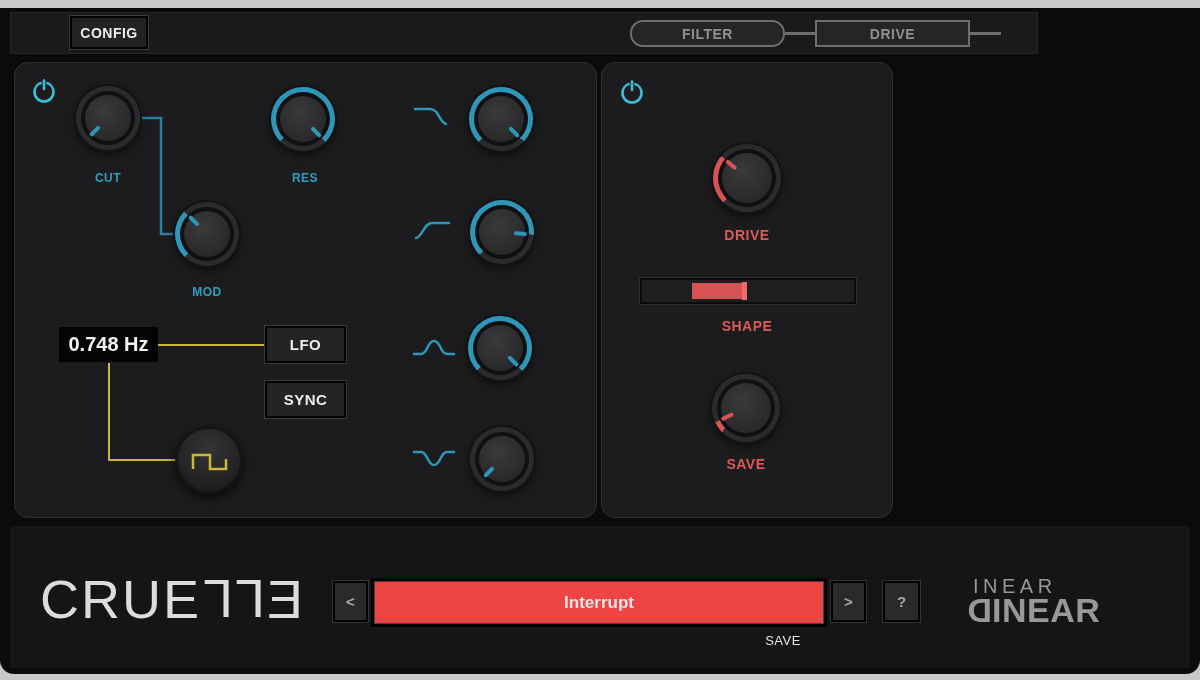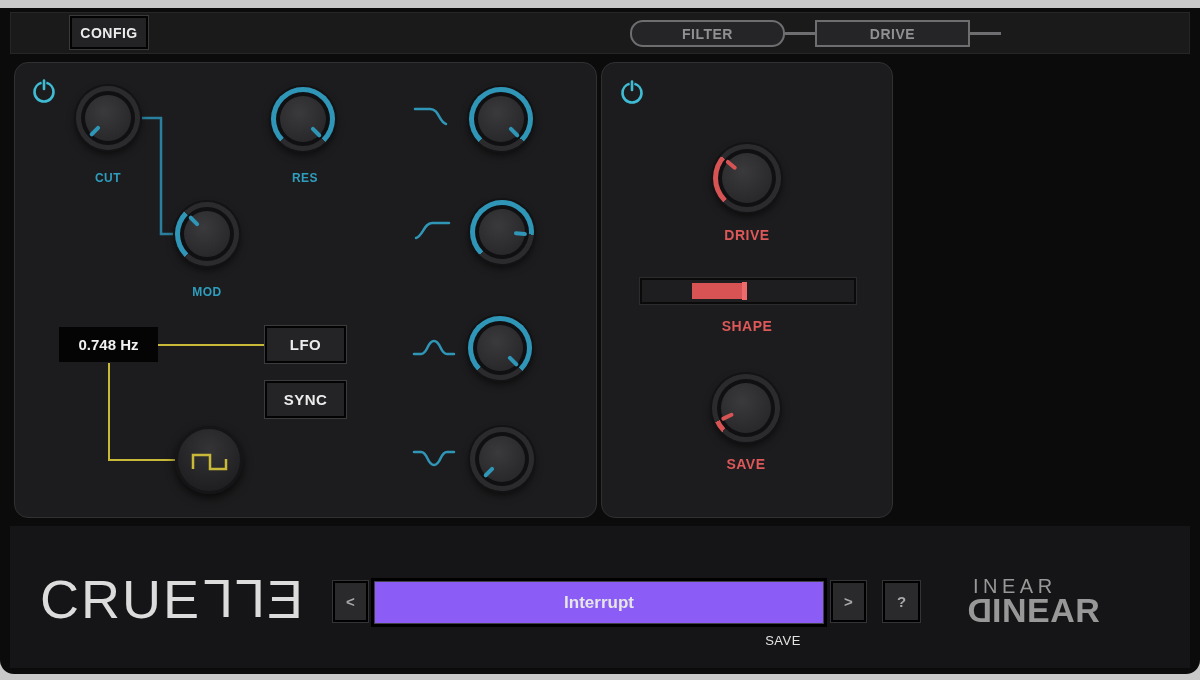--- a/index.html
+++ b/index.html
@@ -1,21 +1,21 @@
 <!DOCTYPE html>
 <html><head>
 <meta charset="utf-8">
 <style>
   html,body{margin:0;padding:0;width:1200px;height:680px;overflow:hidden;background:#c9c9c9;
     font-family:"Liberation Sans",sans-serif;-webkit-font-smoothing:antialiased;}
   .abs{position:absolute;}
   #window{position:absolute;left:0;top:8px;width:1200px;height:666px;background:#0b0b0c;
     border-radius:0 0 14px 14px;}
   
-  #topbar{position:absolute;left:10px;top:4px;width:1180px;height:42px;background:#1a1a1b;
+  #topbar{position:absolute;left:10px;top:4px;width:1028px;height:42px;background:#1a1a1b;
     border:1px solid #262627;box-sizing:border-box;}
   .cfg-btn{position:absolute;background:#232326;border:2px solid #030303;box-shadow:0 0 0 1px #3a3a3c;
     color:#ececec;font-size:14px;font-weight:bold;letter-spacing:.5px;display:flex;align-items:center;justify-content:center;}
   .nav-btn{position:absolute;background:#252528;border:2px solid #6e6e70;box-sizing:border-box;
     color:#909092;font-size:14px;font-weight:bold;letter-spacing:.5px;display:flex;align-items:center;justify-content:center;}
   .nav-line{position:absolute;height:3px;background:#6e6e70;}
   
   .panel{position:absolute;background:#1c1c1e;border:1px solid #303032;border-radius:14px;box-sizing:border-box;}
   
   .knob{position:absolute;border-radius:50%;}
@@ -26,41 +26,41 @@
   .kptr{position:absolute;inset:0;}
   .kptr i{position:absolute;left:calc(50% - 2px);top:7px;width:4px;height:13px;border-radius:2px;display:block;}
   .klabel{position:absolute;transform:translate(-50%,-50%);font-weight:bold;font-size:12px;
     letter-spacing:.5px;white-space:nowrap;}
   .c-cyan{color:#2f9dbd;} .c-red{color:#dd5858;} .c-purple{color:#8d42da;}
   
   .wave-knob{position:absolute;border-radius:50%;background:radial-gradient(circle at 50% 32%,#343437,#1f1f22 78%);
     border:3px solid #151517;box-sizing:border-box;box-shadow:0 4px 10px rgba(0,0,0,.7);
     display:flex;align-items:center;justify-content:center;}
   
-  .hz-box{position:absolute;background:#040404;color:#f2f2f2;font-weight:bold;font-size:15px;
+  .hz-box{position:absolute;background:#040404;color:#f2f2f2;font-weight:bold;font-size:20px;
     display:flex;align-items:center;justify-content:center;}
   .sq-btn{position:absolute;background:#242427;border:2px solid #030303;box-shadow:0 0 0 1px #3b3b3d;
     color:#ececec;font-weight:bold;font-size:15px;letter-spacing:.5px;
     display:flex;align-items:center;justify-content:center;}
   
   .slider-track{position:absolute;background:#1e1e20;border:2px solid #0a0a0b;box-shadow:0 0 0 1px #2c2c2e;
     box-sizing:border-box;}
   .slider-fill{position:absolute;top:3px;bottom:3px;}
   .slider-handle{position:absolute;top:2px;bottom:2px;}
   
   .pg-rect{position:absolute;}
   
   #footer{position:absolute;left:10px;top:518px;width:1180px;height:142px;background:#151517;}
   .logo{position:absolute;color:#dcdcdc;font-size:54px;font-weight:300;letter-spacing:2px;line-height:1;}
   .logo span{display:inline-block;}
   .flip180{transform:rotate(180deg);}
   .mirror{transform:scaleX(-1);}
   .small-btn{position:absolute;background:#2a2a2d;box-shadow:0 0 0 2px #000,0 0 0 3px #343436;
     color:#a8a8aa;font-weight:bold;font-size:15px;display:flex;align-items:center;justify-content:center;}
-  .preset-box{position:absolute;background:#8b5cf6;border:1px solid #414143;box-shadow:0 0 0 3px #000;
+  .preset-box{position:absolute;background:#ef4444;border:1px solid #414143;box-shadow:0 0 0 3px #000;
     box-sizing:border-box;color:#e6e6e6;font-weight:bold;font-size:17px;
     display:flex;align-items:center;justify-content:center;}
   .save{position:absolute;transform:translate(-50%,-50%);color:#e2e2e2;font-weight:normal;font-size:13px;letter-spacing:.5px;}
   .brand-top{position:absolute;color:#989898;font-size:20px;letter-spacing:4.5px;font-weight:400;}
   .brand-bottom{position:absolute;color:#989898;font-size:34px;font-weight:bold;letter-spacing:.5px;line-height:1;}
   .brand-bottom span{display:inline-block;}
   svg{display:block;}
 </style>
 </head>
 <body>

